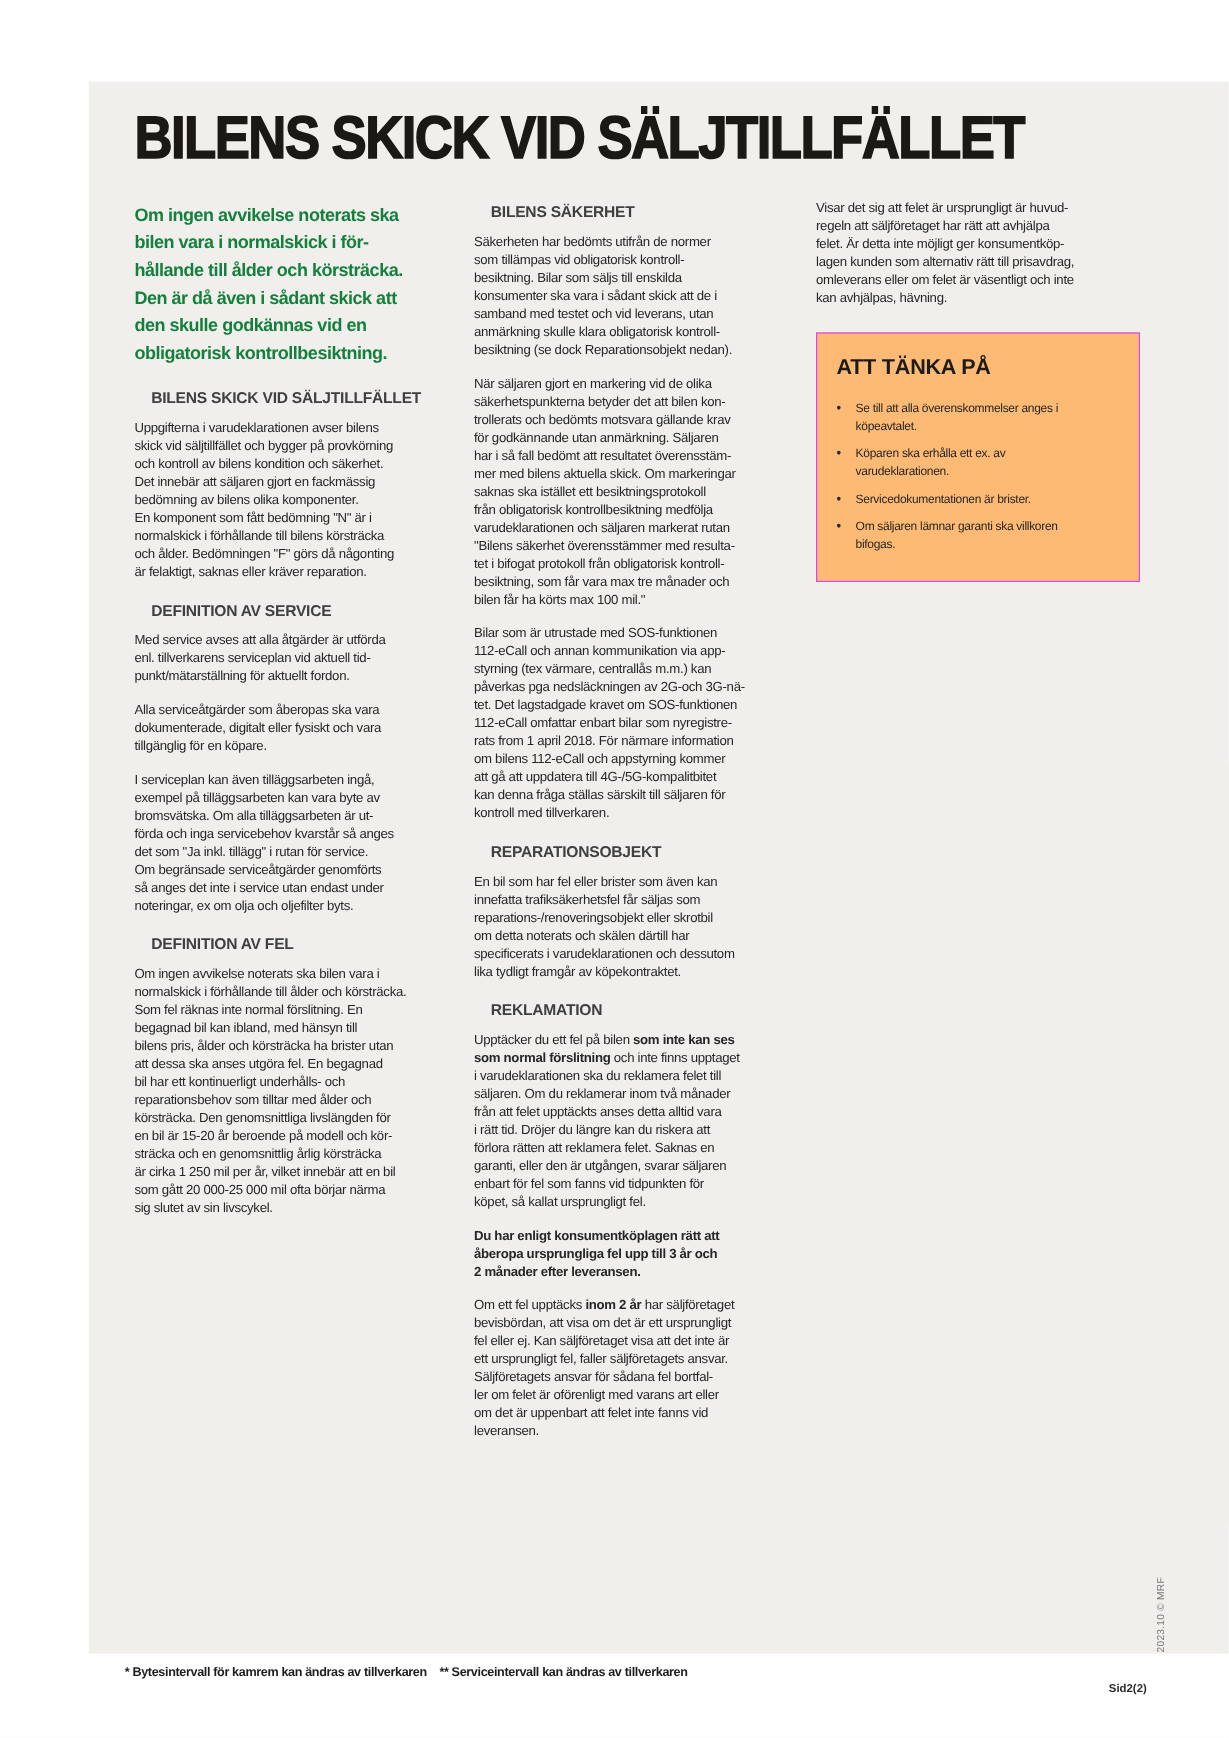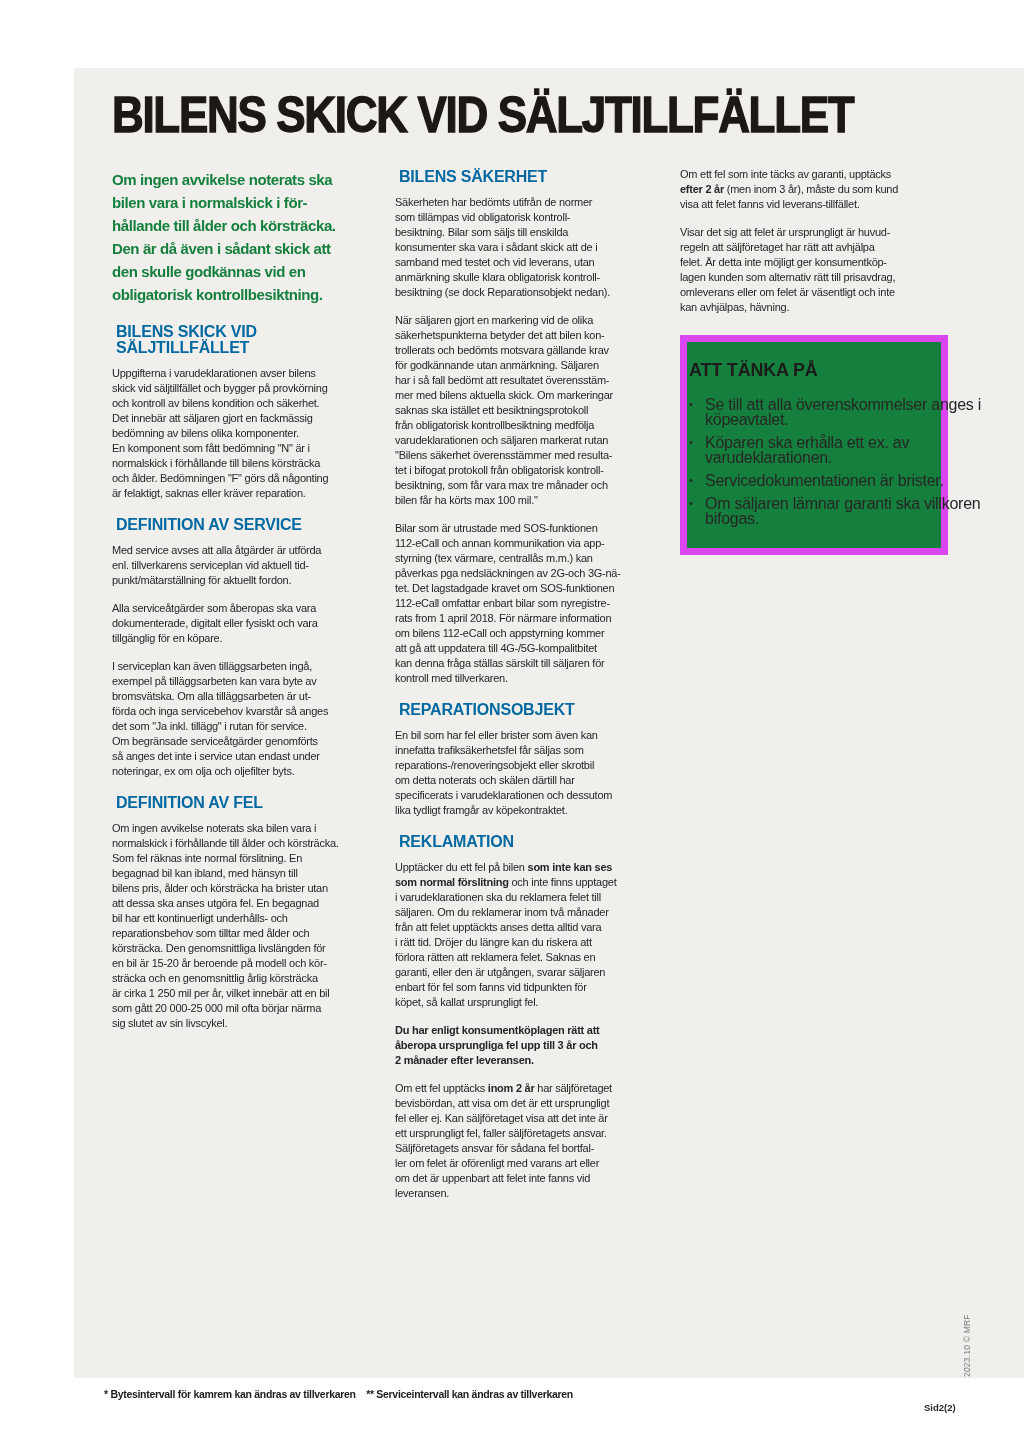--- a/index.html
+++ b/index.html
@@ -37,64 +37,64 @@
   .intro{
     margin:0 0 18px 0;
     font-size:15px;
     line-height:23px;
     font-weight:600;
     letter-spacing:-0.4px;
     color:#15803d;
     white-space:pre;
   }
   .col h2{
-    margin:16px 0 10px 4px;
-    font-size:16px;
+    margin:16px 0 10px 14px;
+    font-size:13px;
     font-weight:700;
     letter-spacing:-0.2px;
-    color:#0369a1;
+    color:#404040;
     line-height:16px;
   }
   .col2 h2.first{margin-top:0;}
   .col p.body{
     margin:0 0 13px 0;
     font-size:11px;
     line-height:15px;
     letter-spacing:-0.25px;
     white-space:pre;
     color:#262624;
   }
   .col p.body b, .col p.body .seg-b{font-weight:700;}
   p.bold-para{font-weight:700;}
   .think-box{
     margin-top:20px;
-    border:7px solid #d946ef;
-    padding:16px 14px 14px 2px;
+    border:1px solid #d946ef;
+    padding:16px 14px 14px 16px;
     width:238px;
-    background:#15803d;
+    background:#fdba74;
   }
   .think-box h3{
     margin:2px 0 16px 0;
     font-size:18px;
     font-weight:700;
     letter-spacing:-0.2px;
     color:#1b1b19;
   }
   .bullet{
     display:flex;
     margin:0 0 8px 0;
   }
   .bullet .dot{
     flex:0 0 16px;
     font-size:11px;
     line-height:15px;
     color:#262624;
   }
   .bullet .btext{
-    font-size:16px;
+    font-size:10px;
     line-height:15px;
     letter-spacing:-0.25px;
     white-space:pre;
     color:#262624;
   }
   .footnote{
     position:absolute;
     left:104px;
     font-size:10.5px;
     font-weight:700;
@@ -238,23 +238,20 @@
 bevisbördan, att visa om det är ett ursprungligt
 fel eller ej. Kan säljföretaget visa att det inte är
 ett ursprungligt fel, faller säljföretagets ansvar.
 Säljföretagets ansvar för sådana fel bortfal-
 ler om felet är oförenligt med varans art eller
 om det är uppenbart att felet inte fanns vid
 leveransen.</span></p>
     </div>
 
     <div class="col col3">
-      <p class="body"><span>Om ett fel som inte täcks av garanti, upptäcks
-</span><span class="seg-b">efter 2 år</span><span> (men inom 3 år), måste du som kund
-visa att felet fanns vid leverans-tillfället.</span></p>
       <p class="body">Visar det sig att felet är ursprungligt är huvud-
 regeln att säljföretaget har rätt att avhjälpa
 felet. Är detta inte möjligt ger konsumentköp-
 lagen kunden som alternativ rätt till prisavdrag,
 omleverans eller om felet är väsentligt och inte
 kan avhjälpas, hävning.</p>
 
       <div class="think-box">
         <h3>ATT TÄNKA PÅ</h3>
         <div class="bullet">

